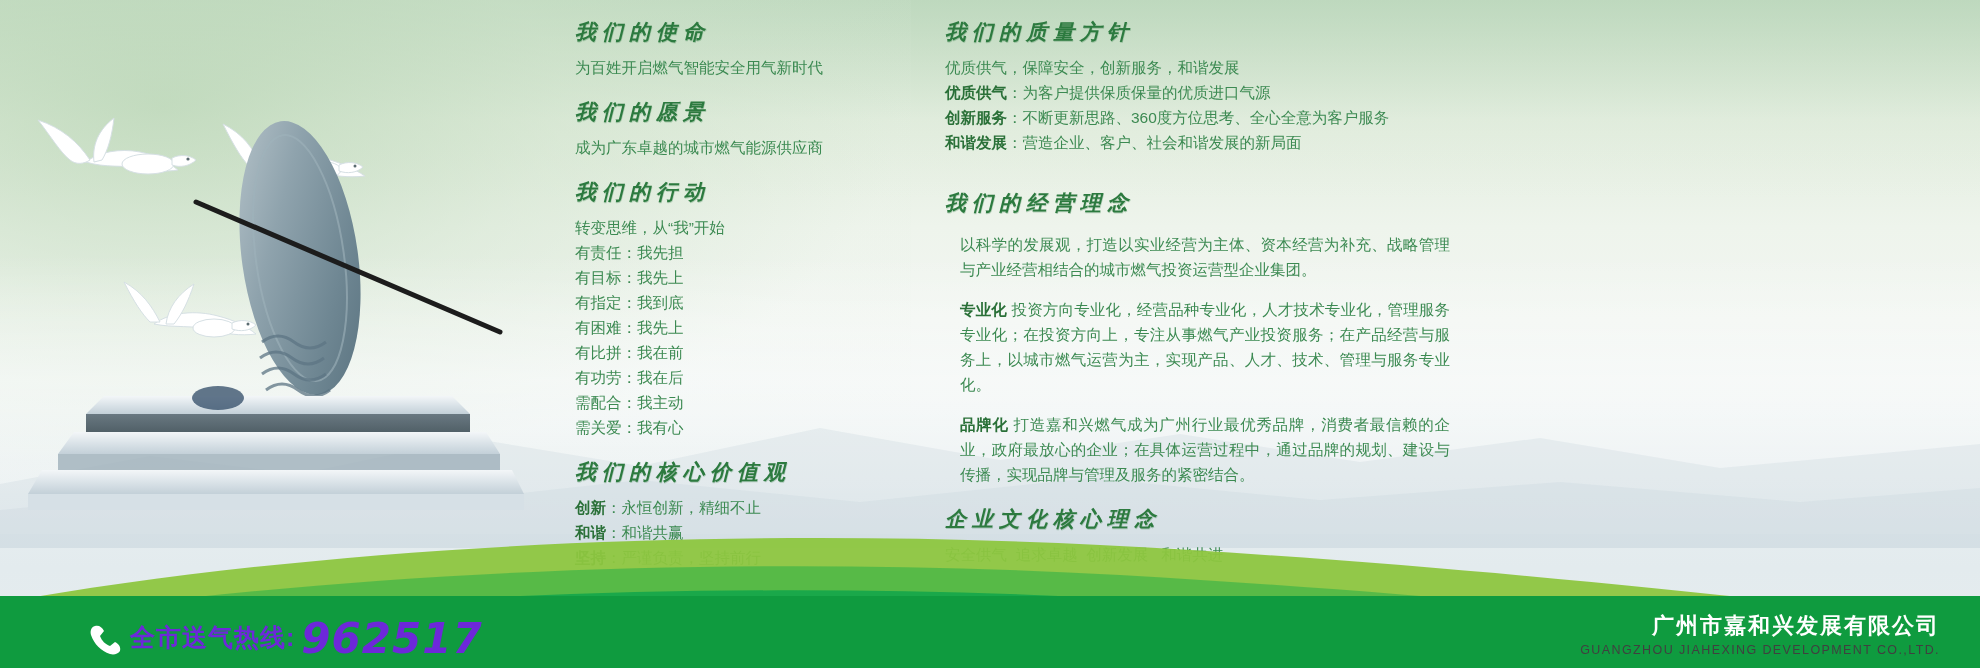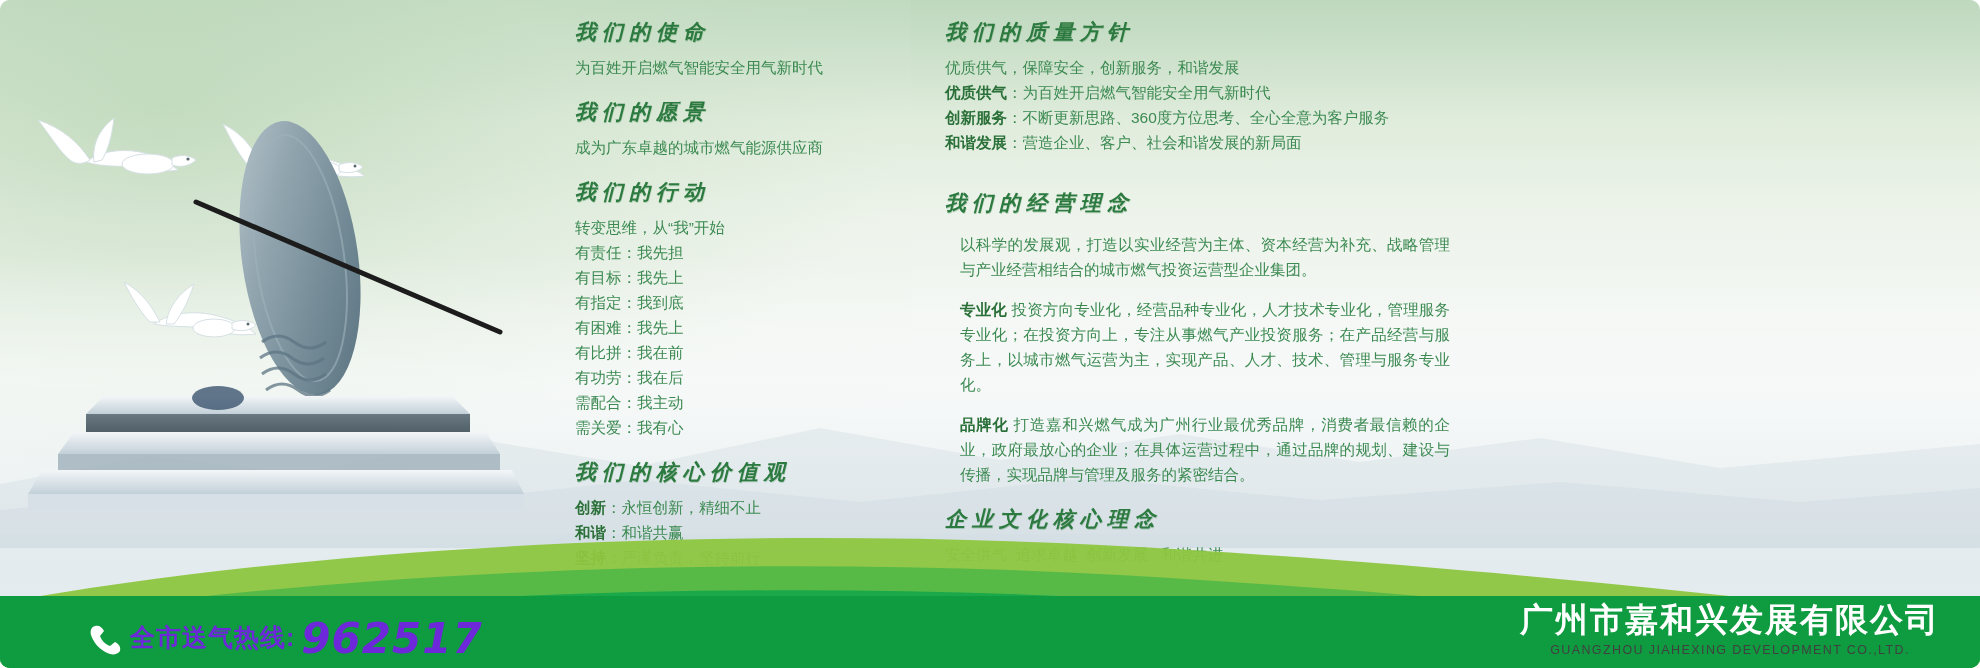--- a/index.html
+++ b/index.html
@@ -6,21 +6,20 @@
     margin: 0;
     padding: 0;
     background: #ffffff;
   }
   #poster {
     position: relative;
     width: 1980px;
     height: 668px;
     overflow: hidden;
     font-family: "Liberation Sans", "DejaVu Sans", sans-serif;
-    border-radius: 10px;
   }
 
   
   .bg-sky {
     position: absolute;
     inset: 0;
     background:
       linear-gradient(180deg,
         #cfe3cf 0%,
         #d9e8d6 8%,
@@ -150,21 +149,21 @@
   }
 
   .company {
     position: absolute;
     right: 40px;
     bottom: 10px;
     text-align: right;
     color: #ffffff;
   }
   .company-cn {
-    font-size: 33px;
+    font-size: 22px;
     font-weight: 700;
     letter-spacing: 2px;
     line-height: 1.15;
   }
   .company-en {
     font-family: "Liberation Sans", sans-serif;
     font-size: 12.5px;
     letter-spacing: 1.4px;
     line-height: 1.3;
     margin-top: 3px;
@@ -303,21 +302,21 @@
       <p class="line"><span class="lead">坚持</span><span>：严谨负责，坚持前行</span></p>
     </div>
 
   </div>
 
   <div class="col col-right">
 
     <div class="block">
       <div class="brush-title">我们的质量方针</div>
       <p class="line">优质供气，保障安全，创新服务，和谐发展</p>
-      <p class="line"><span class="lead">优质供气</span><span>：为百姓开启燃气智能安全用气新时代</span></p>
+      <p class="line"><span class="lead">优质供气</span><span>：为客户提供保质保量的优质进口气源</span></p>
       <p class="line"><span class="lead">创新服务</span><span>：不断更新思路、360度方位思考、全心全意为客户服务</span></p>
       <p class="line"><span class="lead">和谐发展</span><span>：营造企业、客户、社会和谐发展的新局面</span></p>
     </div>
 
     <div class="block" style="margin-top:34px;">
       <div class="brush-title">我们的经营理念</div>
       <p class="para">以科学的发展观，打造以实业经营为主体、资本经营为补充、战略管理与产业经营相结合的城市燃气投资运营型企业集团。</p>
       <p class="para"><span class="lead">专业化</span><span> 投资方向专业化，经营品种专业化，人才技术专业化，管理服务专业化；在投资方向上，专注从事燃气产业投资服务；在产品经营与服务上，以城市燃气运营为主，实现产品、人才、技术、管理与服务专业化。</span></p>
       <p class="para"><span class="lead">品牌化</span><span> 打造嘉和兴燃气成为广州行业最优秀品牌，消费者最信赖的企业，政府最放心的企业；在具体运营过程中，通过品牌的规划、建设与传播，实现品牌与管理及服务的紧密结合。</span></p>
     </div>

